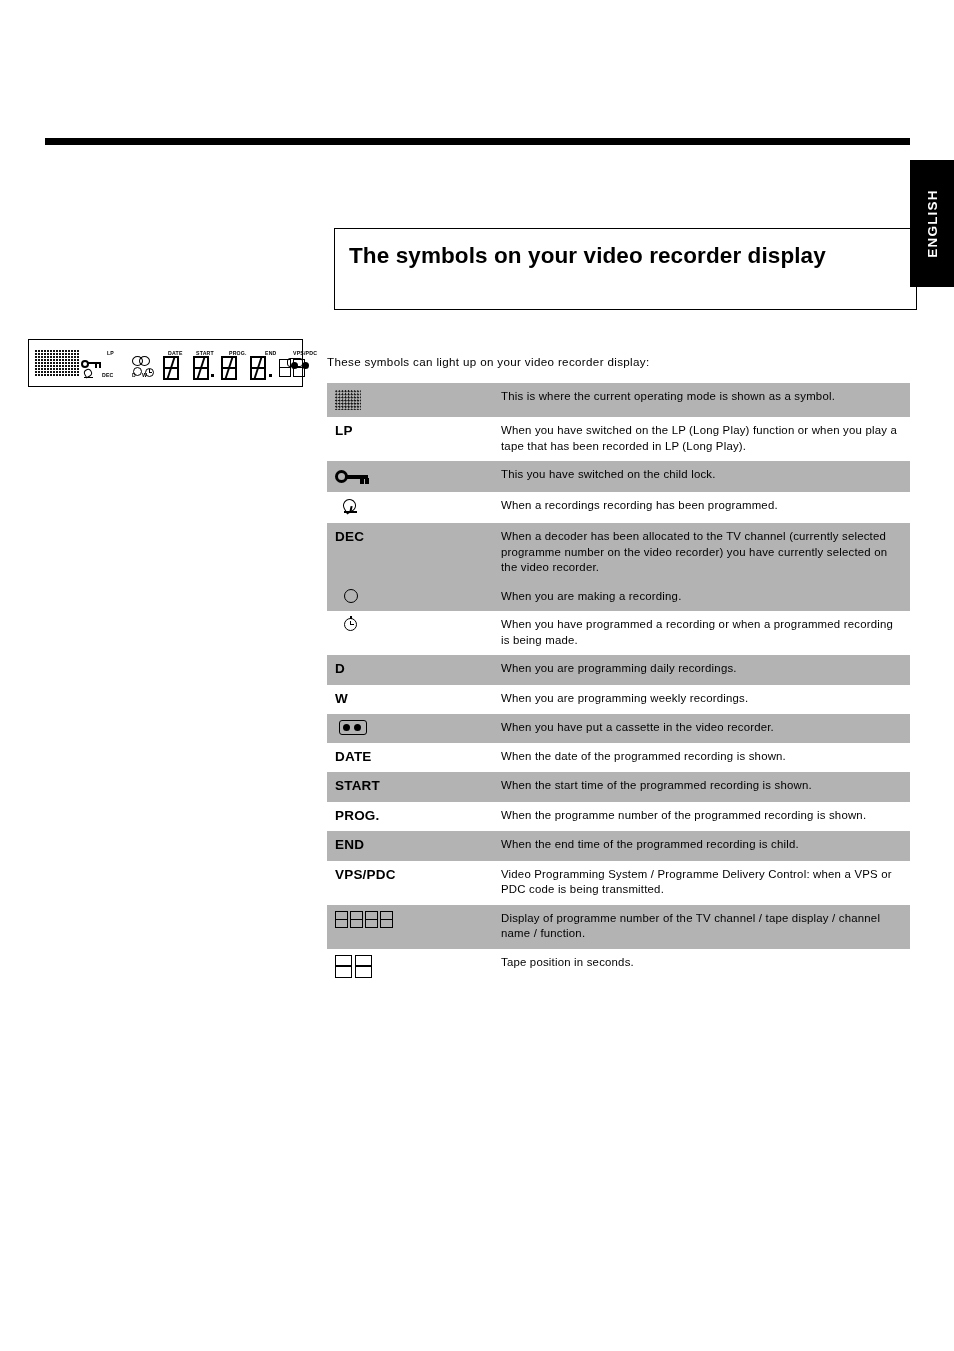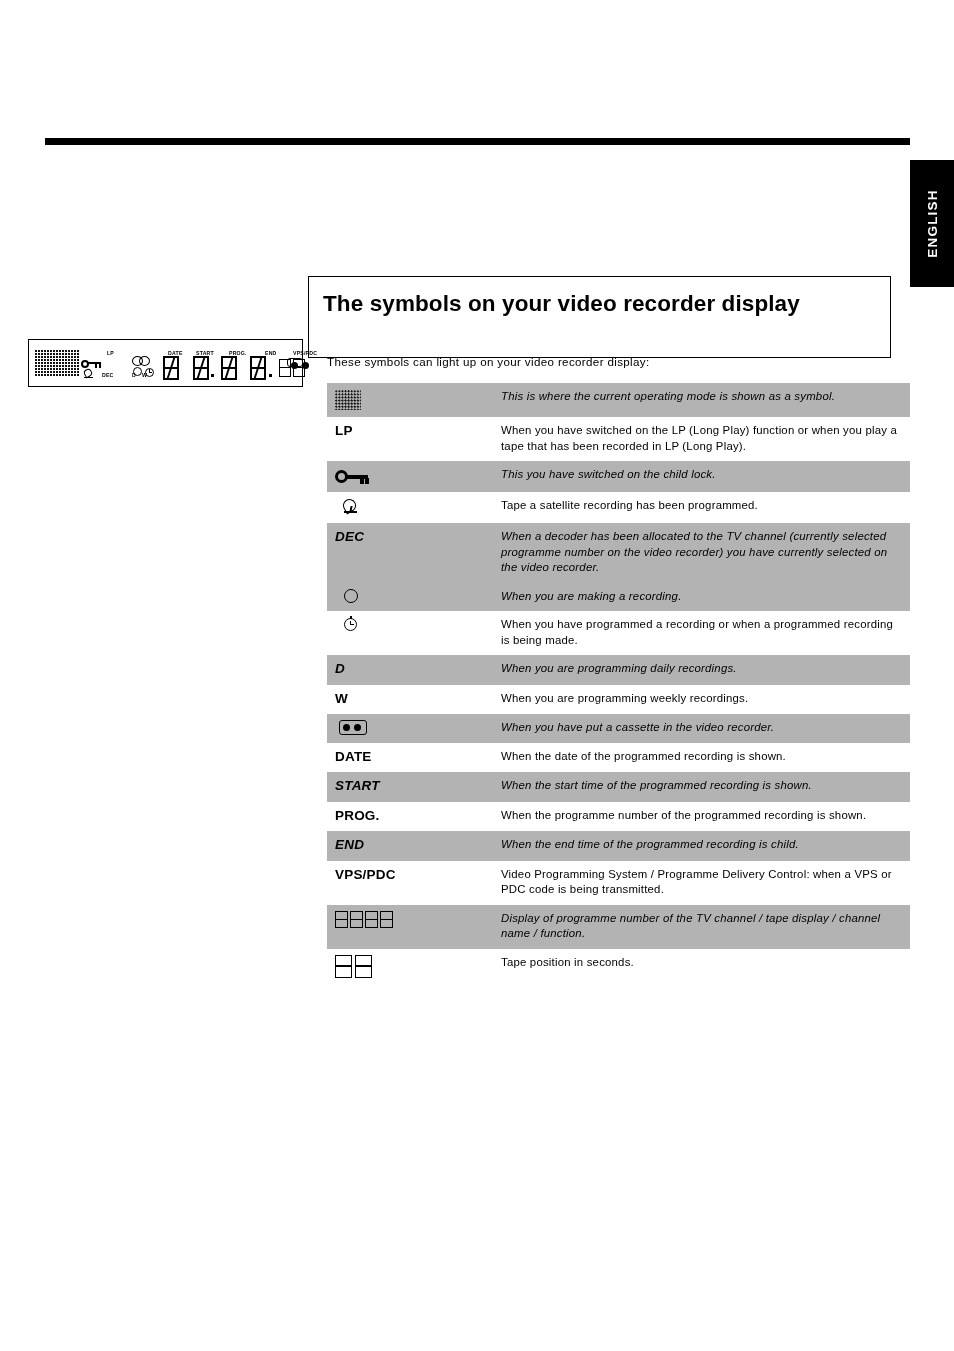--- a/index.html
+++ b/index.html
@@ -48,28 +48,27 @@
     top: 50%;
     margin-left: -40px;
     margin-top: -8px;
     width: 80px;
     text-align: center;
   }
 
   
   .title-box {
     position: absolute;
-    left: 308px;
+    left: 334px;
     top: 228px;
     width: 583px;
     height: 82px;
     border: 1px solid #000;
     box-sizing: border-box;
     padding: 9px 14px 0 14px;
-    margin-top: 48px;
   }
   .title-box h1 {
     margin: 0;
     font-size: 22.5px;
     line-height: 36px;
     font-weight: bold;
     letter-spacing: 0.1px;
   }
 
   
@@ -97,21 +96,20 @@
     font-size: 11.4px;
     line-height: 15.5px;
     letter-spacing: 0.2px;
   }
   .sym-table td.sym {
     width: 150px;
     padding-left: 8px;
   }
   .sym-table tr.shaded td {
     background: #b3b3b3;
-    font-style: italic;
   }
   .sym-label {
     font-weight: bold;
     font-size: 13.5px;
     letter-spacing: 0.2px;
   }
   .desc { padding-right: 4px; }
 
   
   .icon-block { display:inline-block; vertical-align: top; }
@@ -394,21 +392,21 @@
         </span>
       </td>
       <td class="desc">This you have switched on the child lock.</td>
     </tr>
     <tr>
       <td class="sym">
         <span class="sat-icon icon-block" style="margin-left:6px;">
           <span class="dish"></span><span class="stem"></span><span class="base"></span>
         </span>
       </td>
-      <td class="desc">Tape a satellite recording has been programmed.</td>
+      <td class="desc">When a recordings recording has been programmed.</td>
     </tr>
     <tr class="shaded">
       <td class="sym">
         <span class="sym-label">DEC</span>
       </td>
       <td class="desc">When a decoder has been allocated to the TV channel (currently selected programme number on the video recorder) you have currently selected on the video recorder.</td>
     </tr>
     <tr class="shaded">
       <td class="sym">
         <span class="rec-icon icon-block" style="margin-left:9px;"></span>

